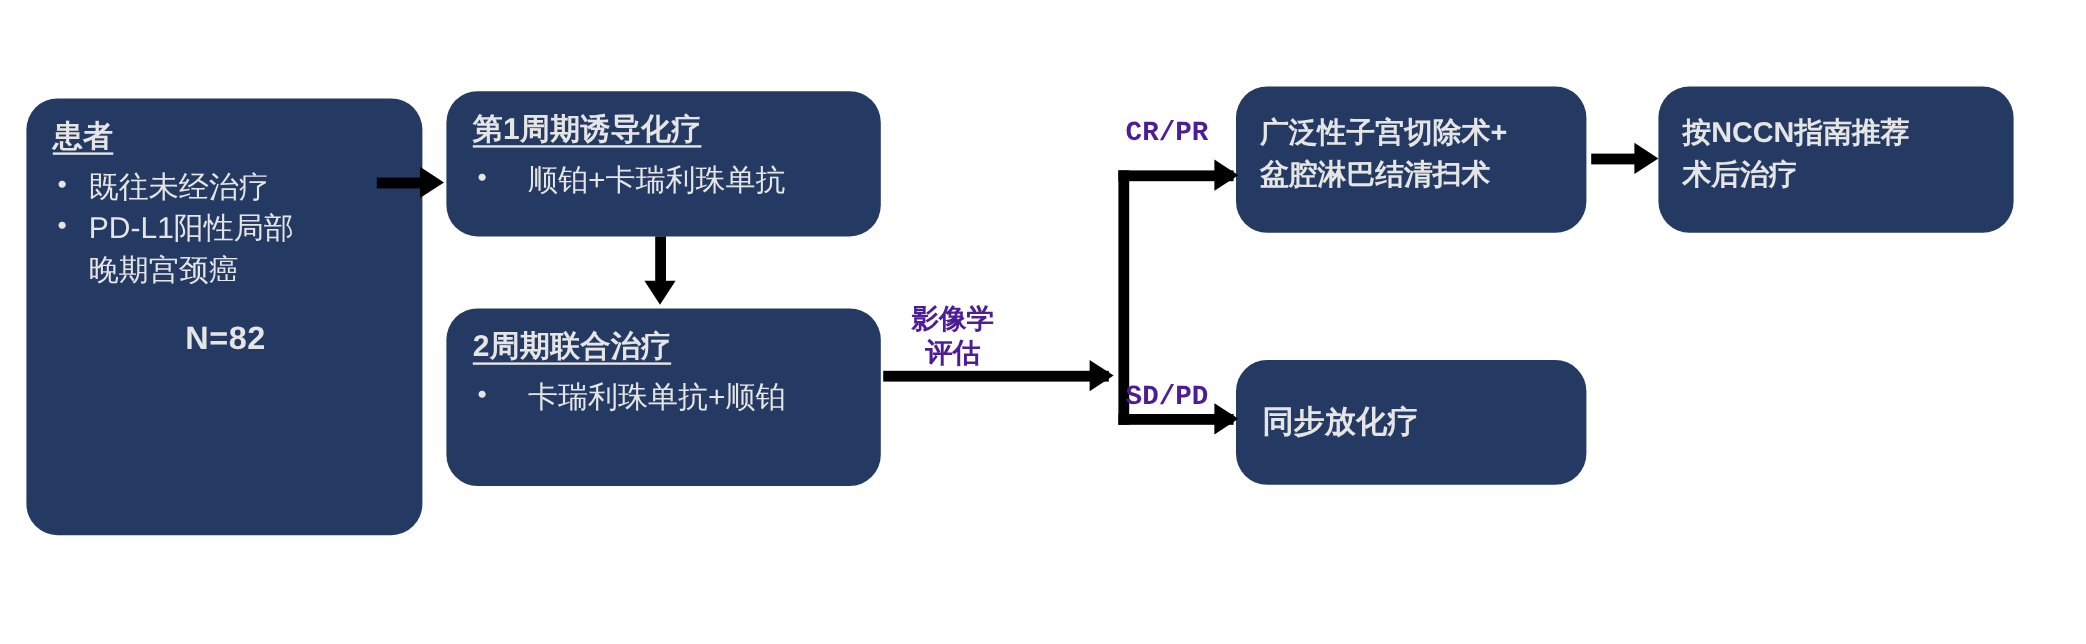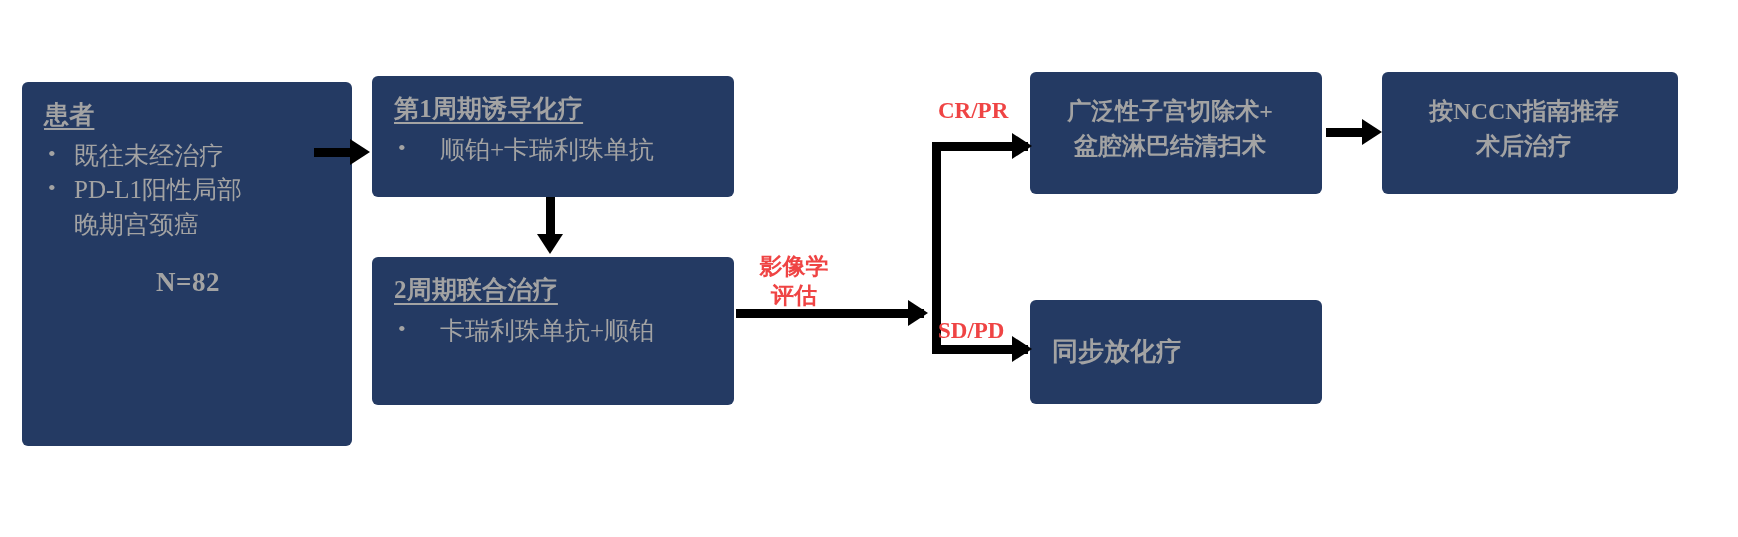--- a/index.html
+++ b/index.html
@@ -15,24 +15,24 @@
     width: 1738px;
     height: 537px;
     background: #ffffff;
     overflow: hidden;
   }
 
   
   .node {
     position: absolute;
     background: #243A63;
-    border-radius: 6px;
-    color: #a3a3a3;
+    border-radius: 26px;
+    color: #e5e5e5;
     box-sizing: border-box;
-    font-family: Liberation Serif, serif;
+    font-family: Liberation Sans, sans-serif;
   }
   .node-pad {
     padding: 18px 20px 18px 22px;
   }
   .node-title {
     font-weight: bold;
     font-size: 25px;
     line-height: 1.18;
     text-decoration: underline;
     text-underline-offset: 5px;
@@ -91,21 +91,21 @@
   #node-nccn       { left: 1271px; top: 72px;  width: 292px; height: 122px; }
   #node-crt        { left: 1030px; top: 300px; width: 292px; height: 104px; }
 
   
   #node-surgery { left: 1030px; width: 292px; }
   #node-nccn    { left: 1382px; width: 296px; }
 
   #node-surgery .node-plain,
   #node-nccn .node-plain { font-size: 24px; }
   #node-surgery .node-pad,
-  #node-nccn .node-pad { padding: 22px 16px 18px 4px; text-align: center; }
+  #node-nccn .node-pad { padding: 22px 16px 18px 20px; }
   #node-crt .node-pad { padding: 0 16px 0 22px; display:flex; align-items:center; height:100%; }
   #node-crt .node-plain { font-size: 26px; }
 
   
   .conn {
     position: absolute;
     background: #000000;
   }
   .arrowhead {
     position: absolute;
@@ -119,26 +119,26 @@
   }
   .arrow-down {
     border-left: 13px solid transparent;
     border-right: 13px solid transparent;
     border-top: 20px solid #000000;
   }
 
   
   .edge-label {
     position: absolute;
-    color: #ef4444;
+    color: #4c1d95;
     font-weight: bold;
     font-size: 23px;
     line-height: 1.25;
     white-space: pre-line;
-    font-family: Liberation Serif, serif;
+    font-family: Liberation Mono, monospace;
   }
   .edge-label.center { text-align: center; }
 </style>
 </head>
 <body>
 
 <div id="canvas">
 
   <div class="node" id="node-patient">
     <div class="node-pad">

